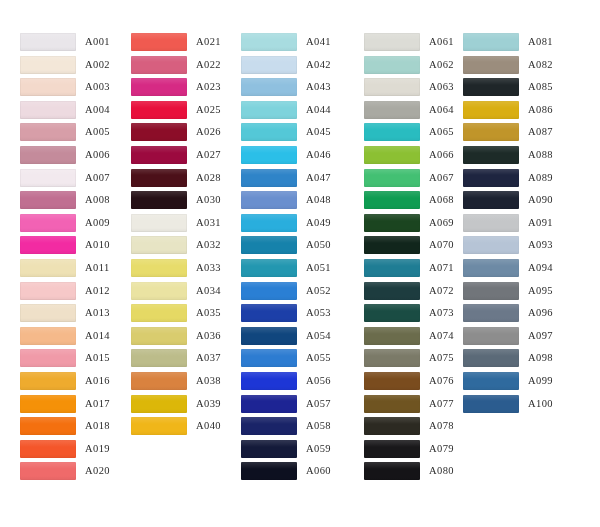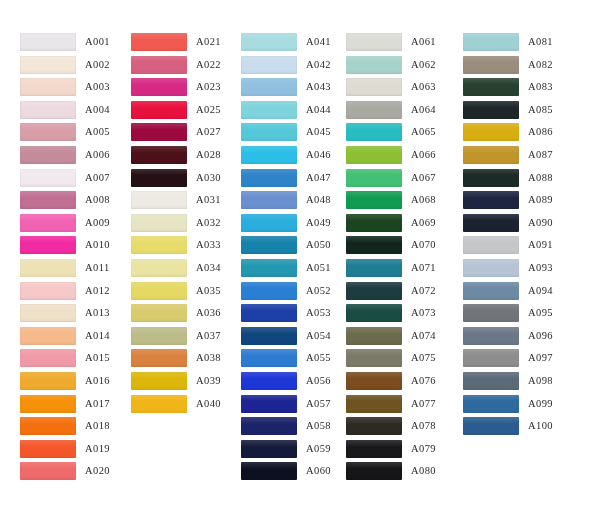--- a/index.html
+++ b/index.html
@@ -23,21 +23,21 @@
     background: #ffffff;
   }
   .column {
     position: absolute;
     top: 33px;
     width: 110px;
   }
   .col-0 { left: 20px; }
   .col-1 { left: 131px; }
   .col-2 { left: 241px; }
-  .col-3 { left: 346px; }
+  .col-3 { left: 364px; }
   .col-4 { left: 463px; }
 
   .swatch-row {
     position: relative;
     height: 22.6px;
     display: flex;
     align-items: flex-start;
   }
   .swatch {
     width: 56px;
@@ -176,20 +176,24 @@
       </div>
       <div class="swatch-row">
         <div class="swatch" style="background: rgb(214, 42, 132);"></div>
         <span class="code">A023</span>
       </div>
       <div class="swatch-row">
         <div class="swatch" style="background: rgb(232, 16, 60);"></div>
         <span class="code">A025</span>
       </div>
       <div class="swatch-row">
+        <div class="swatch" style="background: rgb(140, 13, 40);"></div>
+        <span class="code">A026</span>
+      </div>
+      <div class="swatch-row">
         <div class="swatch" style="background: rgb(156, 10, 63);"></div>
         <span class="code">A027</span>
       </div>
       <div class="swatch-row">
         <div class="swatch" style="background: rgb(76, 16, 25);"></div>
         <span class="code">A028</span>
       </div>
       <div class="swatch-row">
         <div class="swatch" style="background: rgb(37, 16, 22);"></div>
         <span class="code">A030</span>
@@ -400,24 +404,20 @@
       </div>
     </div>
     <div class="column col-4">
       <div class="swatch-row">
         <div class="swatch" style="background: rgb(158, 208, 212);"></div>
         <span class="code">A081</span>
       </div>
       <div class="swatch-row">
         <div class="swatch" style="background: rgb(155, 141, 125);"></div>
         <span class="code">A082</span>
-      </div>
-      <div class="swatch-row">
-        <div class="swatch" style="background: rgb(39, 64, 47);"></div>
-        <span class="code">A083</span>
       </div>
       <div class="swatch-row">
         <div class="swatch" style="background: rgb(31, 38, 41);"></div>
         <span class="code">A085</span>
       </div>
       <div class="swatch-row">
         <div class="swatch" style="background: rgb(217, 174, 18);"></div>
         <span class="code">A086</span>
       </div>
       <div class="swatch-row">

